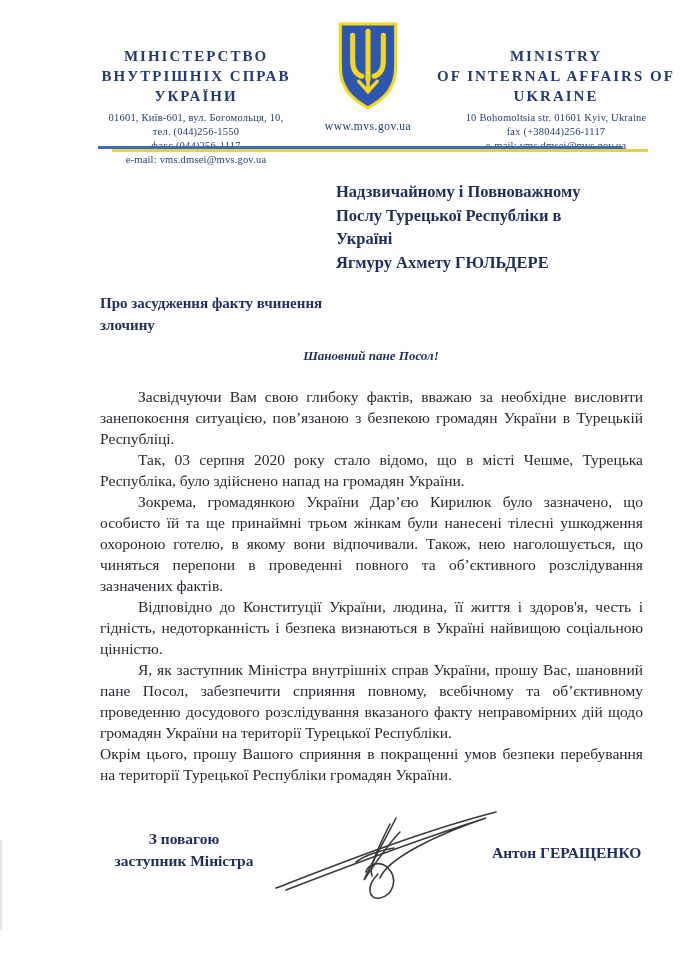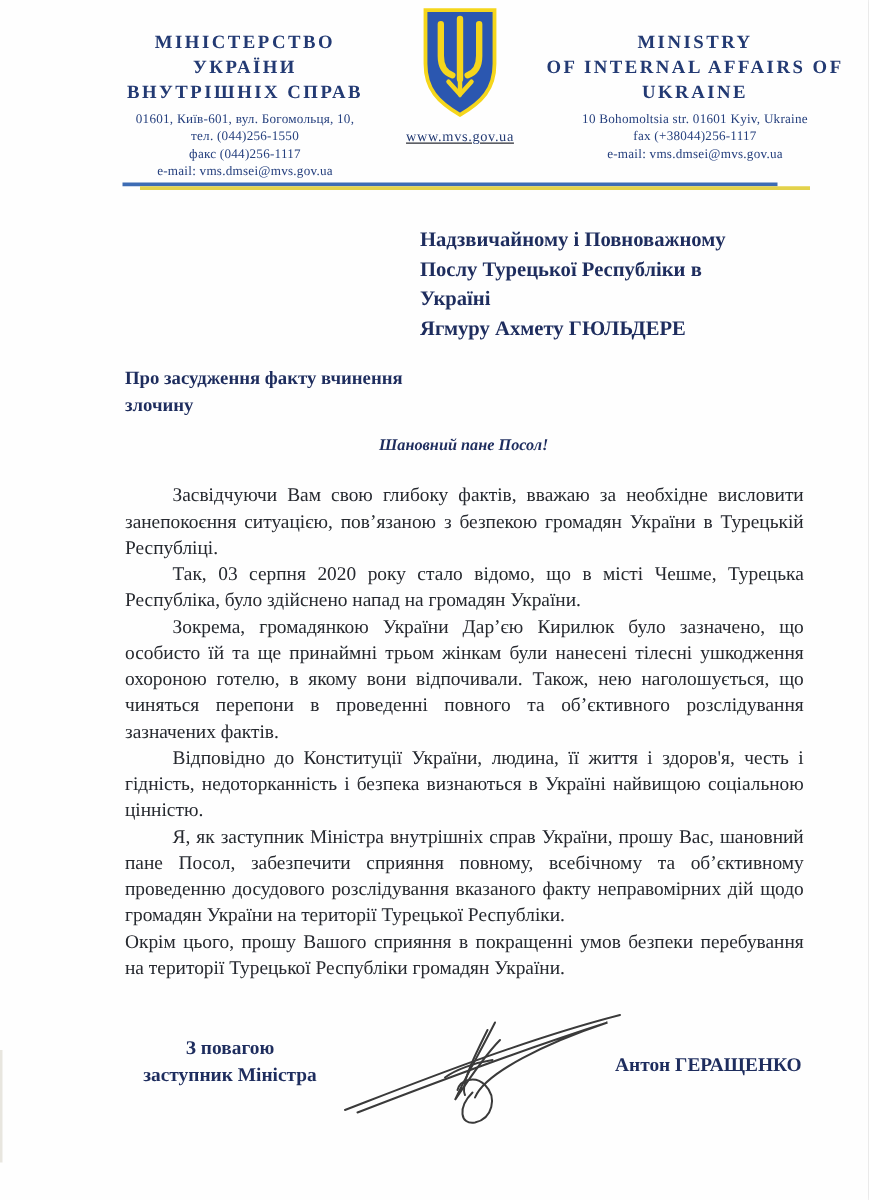--- a/index.html
+++ b/index.html
@@ -10,23 +10,23 @@
     background:#fefefe;
     font-family:"Liberation Serif","DejaVu Serif",serif;
     color:#2a2d35;
     overflow:hidden;
     box-shadow:0 0 4px rgba(0,0,0,.25);
   }
   
   .lh-col{position:absolute;top:24px;text-align:center;color:#233a73;}
   .lh-left{left:62px;width:268px;}
   .lh-right{left:430px;width:252px;}
-  .lh-title{font-weight:bold;font-size:15px;line-height:20px;letter-spacing:2px;}
+  .lh-title{font-weight:bold;font-size:15px;line-height:20px;letter-spacing:2px;margin-top:22px;}
   .lh-addr{margin-top:5px;font-size:10.5px;line-height:14px;letter-spacing:.2px;color:#26407e;}
-  .lh-center{position:absolute;left:300px;top:4px;width:136px;text-align:center;text-decoration:underline;}
+  .lh-center{position:absolute;left:300px;top:20px;width:136px;text-align:center;}
   .emblem{display:block;margin:0 auto;}
   .website{margin-top:8px;font-size:11.5px;color:#233a73;letter-spacing:.5px;}
   .stripe{position:absolute;height:3px;}
   .stripe-blue{left:98px;top:146px;width:524px;background:#3d6cb4;}
   .stripe-yellow{left:112px;top:149px;width:536px;background:#e3d24b;}
   
   .recipient{position:absolute;left:336px;top:180px;width:335px;
     font-weight:bold;font-size:16.5px;line-height:23.5px;color:#1e2d5e;}
   
   .subject{position:absolute;left:100px;top:292px;width:320px;
@@ -49,22 +49,22 @@
   .scan-edge{position:absolute;left:0;top:840px;width:2px;height:90px;background:#e8e6df;}
 </style>
 </head>
 <body>
 
 <div class="page">
 
   <div class="lh-col lh-left">
     <div class="lh-title">
       <div>МІНІСТЕРСТВО</div>
+      <div>ВНУТРІШНІХ СПРАВ</div>
       <div>УКРАЇНИ</div>
-      <div>ВНУТРІШНІХ СПРАВ</div>
     </div>
     <div class="lh-addr">
       <div>01601, Київ-601, вул. Богомольця, 10,</div>
       <div>тел. (044)256-1550</div>
       <div>факс (044)256-1117</div>
       <div>e-mail: vms.dmsei@mvs.gov.ua</div>
     </div>
   </div>
 
   <div class="lh-center">

